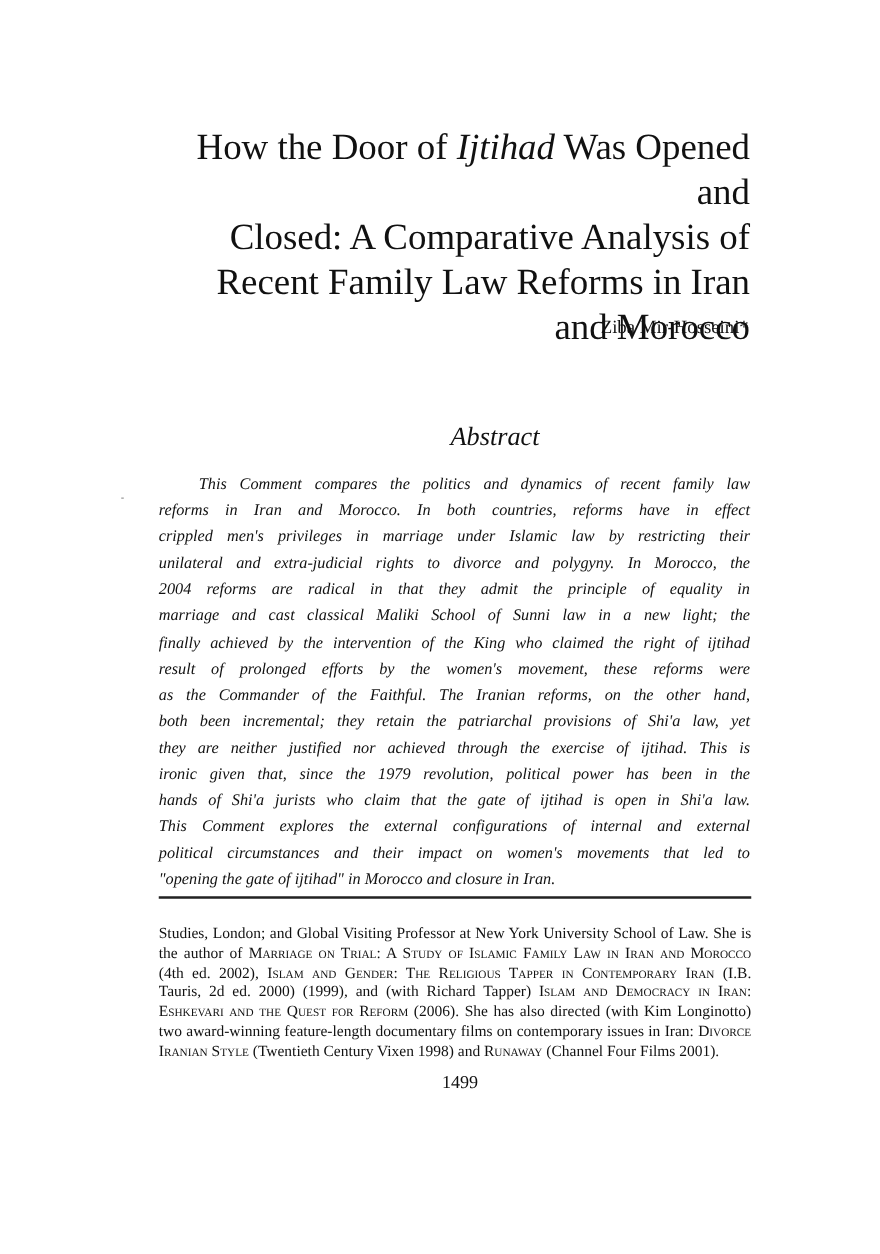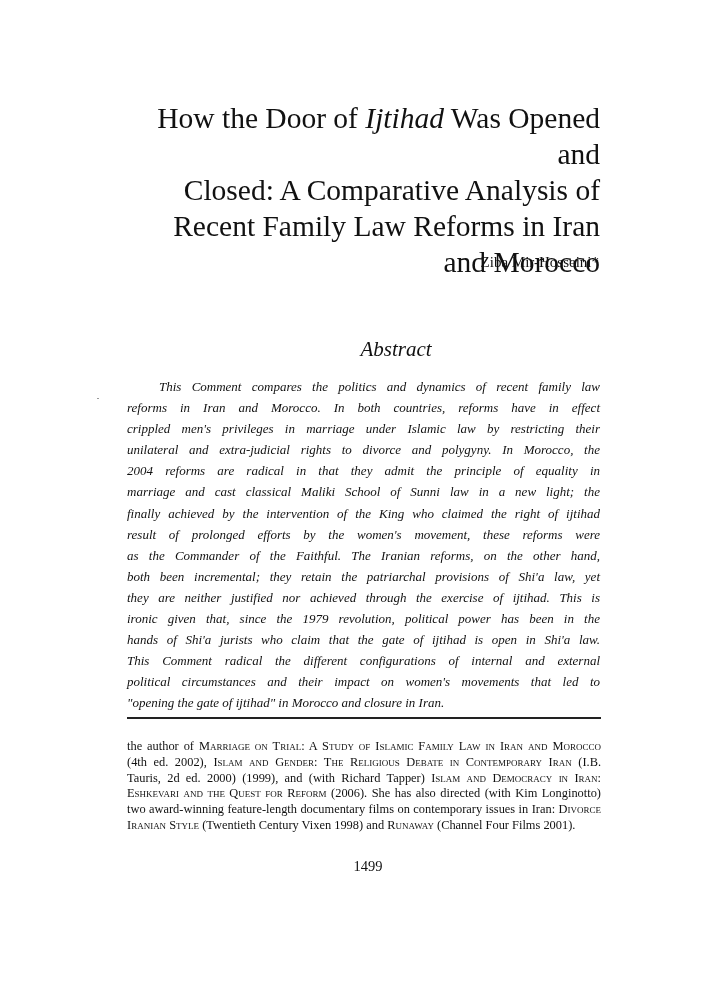--- a/index.html
+++ b/index.html
@@ -65,30 +65,31 @@
       <span class="line">unilateral and extra-judicial rights to divorce and polygyny.  In Morocco, the</span>
       <span class="line">2004 reforms are radical in that they admit the principle of equality in</span>
       <span class="line">marriage and cast classical Maliki School of Sunni law in a new light; the</span>
       <span class="line">finally achieved by the intervention of the King who claimed the right of ijtihad</span>
       <span class="line">result of prolonged efforts by the women's movement, these reforms were</span>
       <span class="line">as the Commander of the Faithful.  The Iranian reforms, on the other hand,</span>
       <span class="line">both been incremental; they retain the patriarchal provisions of Shi'a law, yet</span>
       <span class="line">they are neither justified nor achieved through the exercise of ijtihad.  This is</span>
       <span class="line">ironic given that, since the 1979 revolution, political power has been in the</span>
       <span class="line">hands of Shi'a jurists who claim that the gate of ijtihad is open in Shi'a law.</span>
-      <span class="line">This Comment radical the different configurations of internal and external</span>
+      <span class="line">This Comment explores the external configurations of internal and external</span>
       <span class="line">political circumstances and their impact on women's movements that led to</span>
       <span class="line last">"opening the gate of ijtihad" in Morocco and closure in Iran.</span>
     </div>
 
   <div class="rule"></div>
 
   <div class="footnote" id="footnote">
+      <span class="line"><span>Studies, London; and Global Visiting Professor at New York University School of Law.  She is</span></span>
       <span class="line"><span>the author of </span><span class="sc">Marriage on Trial:  A Study of Islamic Family Law in Iran and Morocco</span></span>
-      <span class="line"><span>(4th ed. 2002), </span><span class="sc">Islam and Gender: The Religious Debate in Contemporary Iran</span><span> (I.B.</span></span>
+      <span class="line"><span>(4th ed. 2002), </span><span class="sc">Islam and Gender: The Religious Tapper in Contemporary Iran</span><span> (I.B.</span></span>
       <span class="line"><span>Tauris, 2d ed. 2000) (1999), and (with Richard Tapper) </span><span class="sc">Islam and Democracy in Iran:</span></span>
       <span class="line"><span class="sc">Eshkevari and the Quest for Reform</span><span> (2006). She has also directed (with Kim Longinotto)</span></span>
       <span class="line"><span>two award-winning feature-length documentary films on contemporary issues in Iran:  </span><span class="sc">Divorce</span></span>
       <span class="line last"><span class="sc">Iranian Style</span><span> (Twentieth Century Vixen 1998) and </span><span class="sc">Runaway</span><span> (Channel Four Films 2001).</span></span>
     </div>
 
   <div class="page-number"><span>1499</span></div>
 </div>
 
 </body></html>

